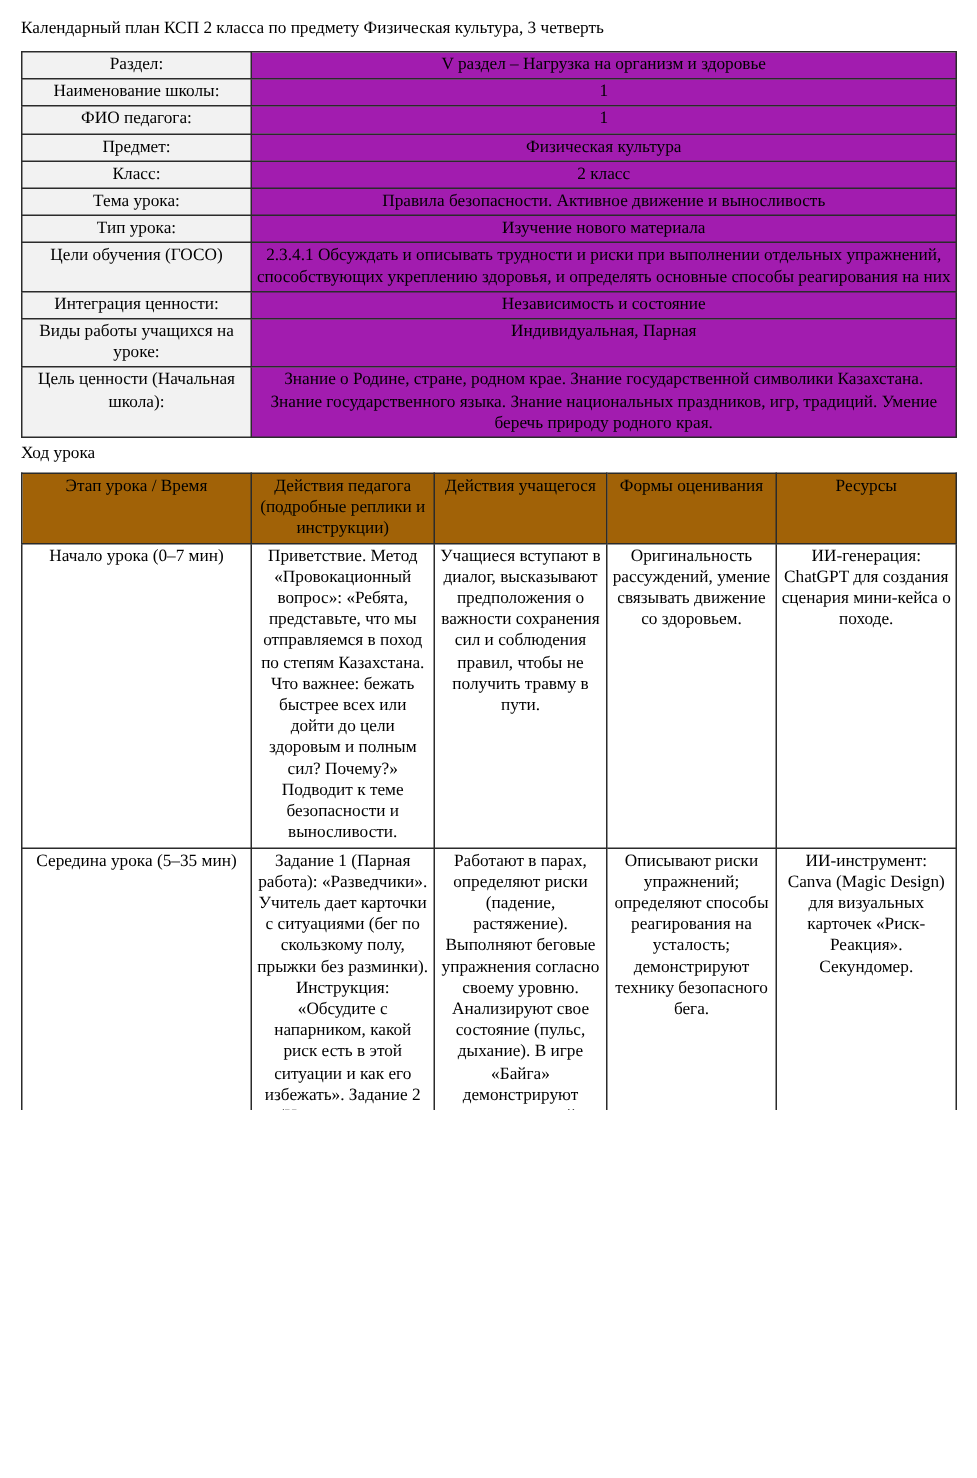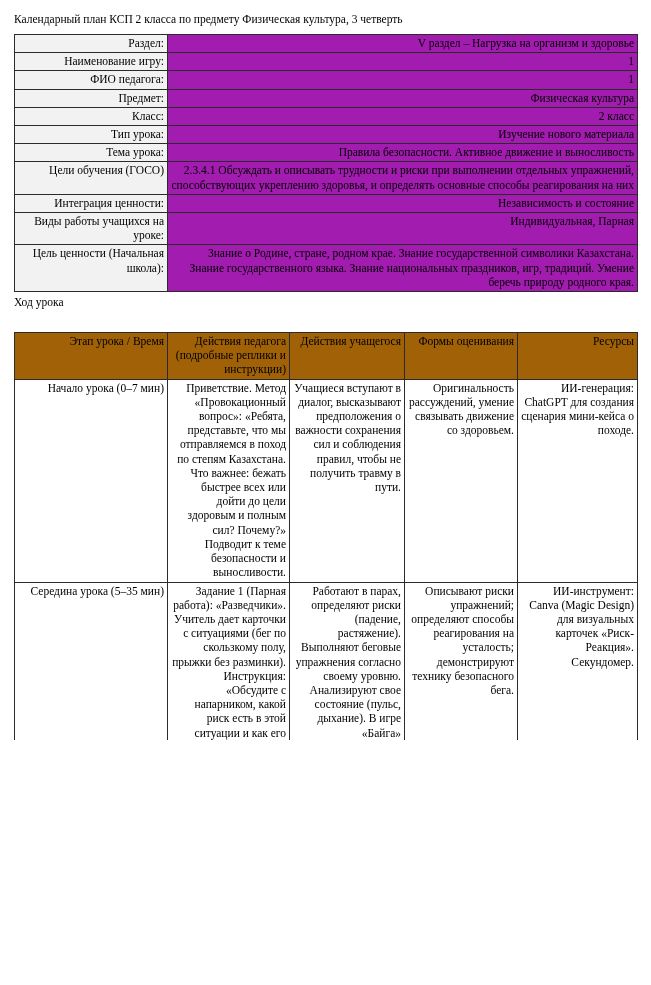--- a/index.html
+++ b/index.html
@@ -34,21 +34,21 @@
     border-collapse: collapse;
     table-layout: fixed;
     width: 623px;
     font-size: 11.5px;
     line-height: 14.2px;
   }
   table td, table th {
     border: 1px solid #2b2b2b;
     vertical-align: top;
     padding: 1px 3px 2px 3px;
-    text-align: right;
+    text-align: center;
     font-weight: normal;
     font-size: 11.5px;
     line-height: 14.2px;
     word-wrap: break-word;
     overflow-wrap: break-word;
     hyphens: none;
     margin-left: 48px;
   }
   
   #info-table {
@@ -59,21 +59,21 @@
   #info-table td.label {
     background: #f2f2f2;
   }
   #info-table td.value {
     background: #a21caf;
   }
   .section-caption {
     font-size: 11.5px;
     line-height: 14px;
     padding-top: 3px;
-    padding-bottom: 23px;
+    padding-bottom: 6px;
   }
   
   #flow-table col.c-stage { width: 153px; }
   #flow-table col.c-teacher { width: 122px; }
   #flow-table col.c-student { width: 115px; }
   #flow-table col.c-assess { width: 113px; }
   #flow-table col.c-res { width: 120px; }
   #flow-table thead td {
     background: #a16207;
   }
@@ -92,42 +92,42 @@
     <colgroup>
       <col class="c-label">
       <col class="c-value">
     </colgroup>
     <tbody>
       <tr>
         <td class="label">Раздел:</td>
         <td class="value">V раздел – Нагрузка на организм и здоровье</td>
       </tr>
       <tr>
-        <td class="label">Наименование игру:</td>
+        <td class="label">Наименование школы:</td>
         <td class="value">1</td>
       </tr>
       <tr>
         <td class="label">ФИО педагога:</td>
         <td class="value">1</td>
       </tr>
       <tr>
         <td class="label">Предмет:</td>
         <td class="value">Физическая культура</td>
       </tr>
       <tr>
         <td class="label">Класс:</td>
         <td class="value">2 класс</td>
       </tr>
       <tr>
+        <td class="label">Тема урока:</td>
+        <td class="value">Правила безопасности. Активное движение и выносливость</td>
+      </tr>
+      <tr>
         <td class="label">Тип урока:</td>
         <td class="value">Изучение нового материала</td>
-      </tr>
-      <tr>
-        <td class="label">Тема урока:</td>
-        <td class="value">Правила безопасности. Активное движение и выносливость</td>
       </tr>
       <tr>
         <td class="label">Цели обучения (ГОСО)</td>
         <td class="value">2.3.4.1 Обсуждать и описывать трудности и риски при выполнении отдельных упражнений, способствующих укреплению здоровья, и определять основные способы реагирования на них</td>
       </tr>
       <tr>
         <td class="label">Интеграция ценности:</td>
         <td class="value">Независимость и состояние</td>
       </tr>
       <tr>

